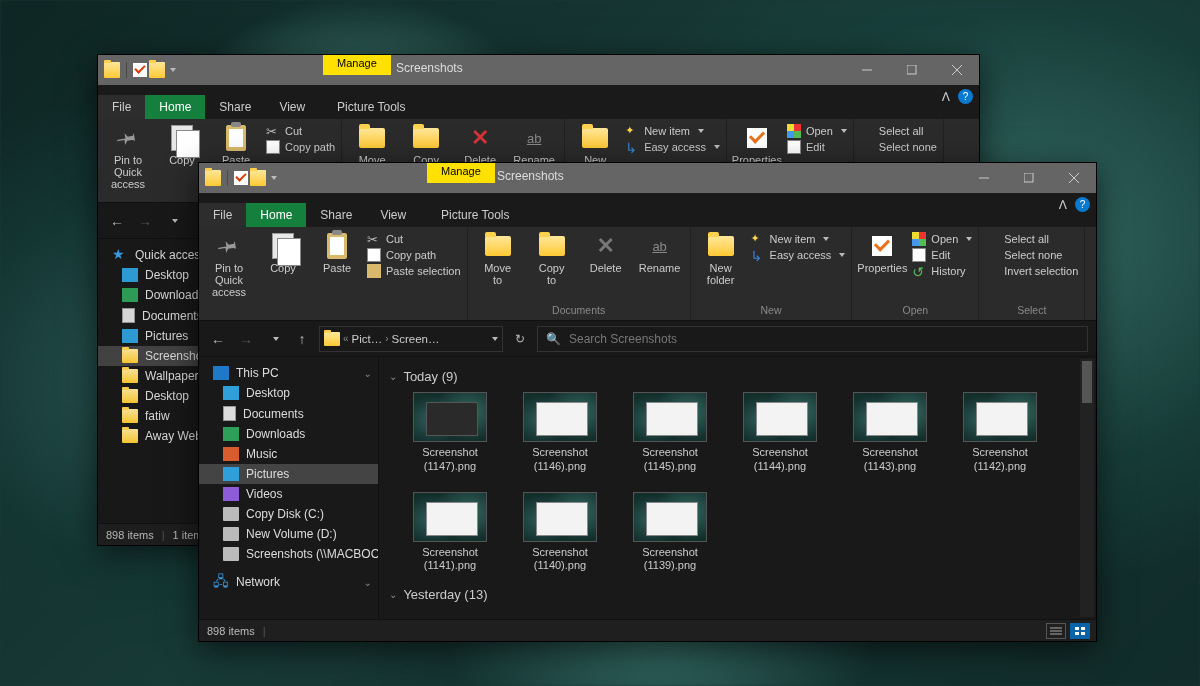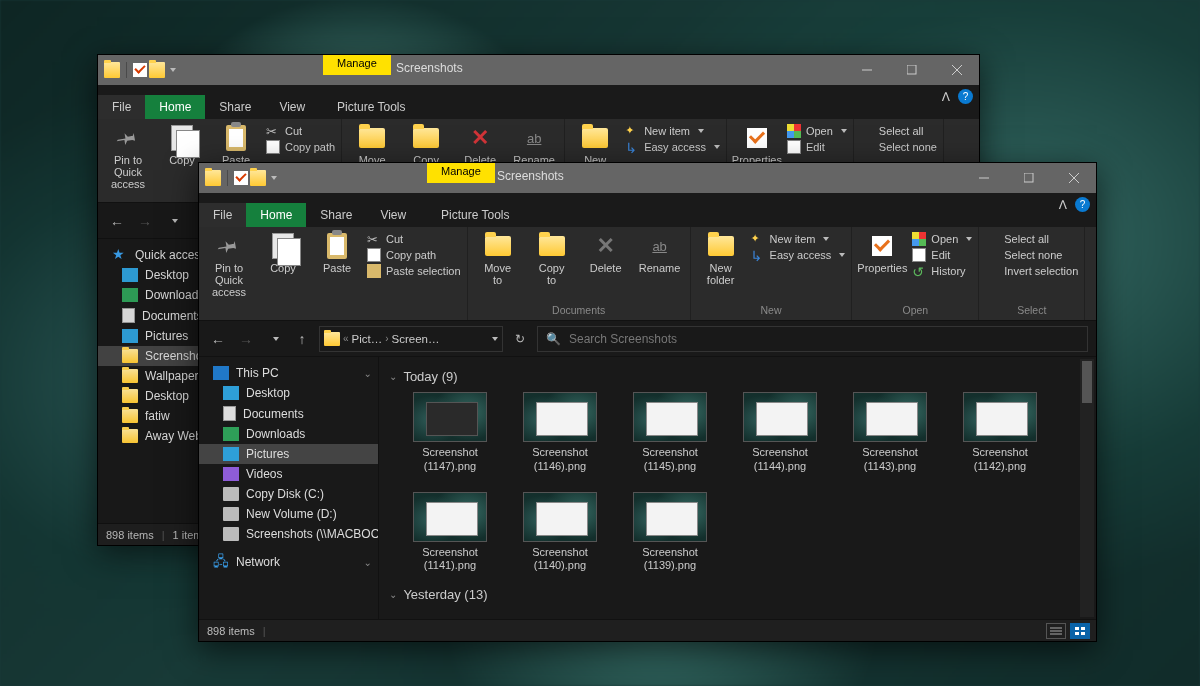--- a/index.html
+++ b/index.html
@@ -592,20 +592,24 @@
             <span>Desktop</span>
           </div>
           <div class="navitem">
             <span class="ni docs"></span>
             <span>Documents</span>
           </div>
           <div class="navitem">
             <span class="ni down"></span>
             <span>Downloads</span>
           </div>
+          <div class="navitem">
+            <span class="ni mus"></span>
+            <span>Music</span>
+          </div>
           <div class="navitem sel">
             <span class="ni pics"></span>
             <span>Pictures</span>
           </div>
           <div class="navitem">
             <span class="ni vid"></span>
             <span>Videos</span>
           </div>
           <div class="navitem">
             <span class="ni disk"></span>

